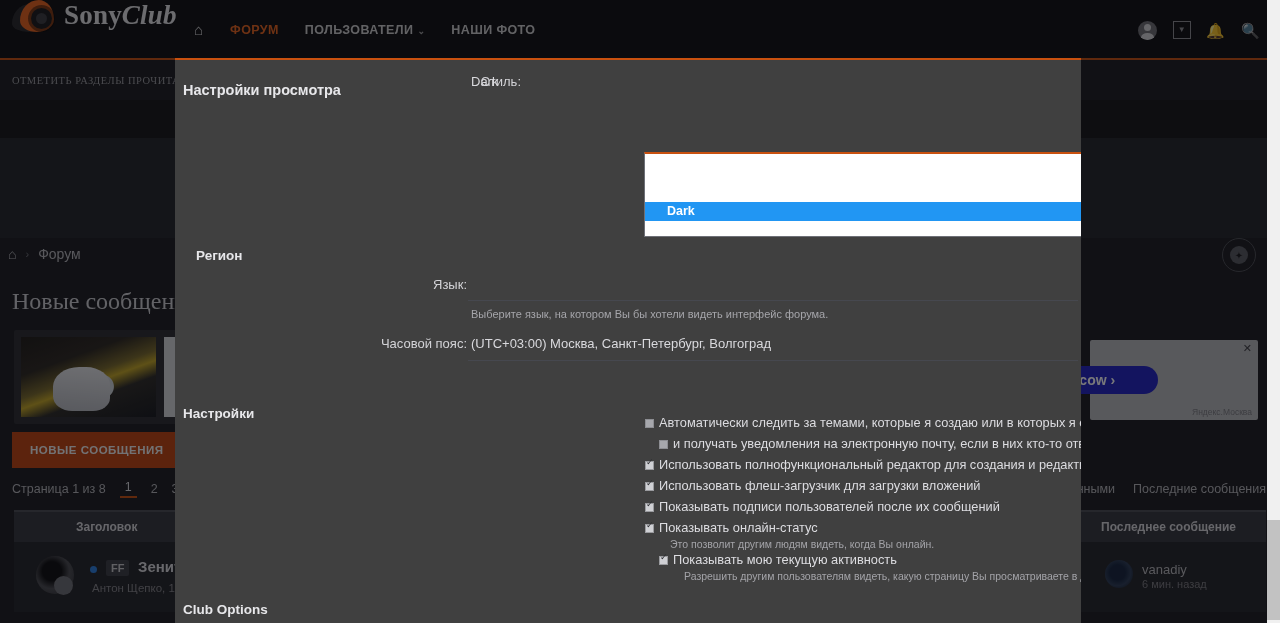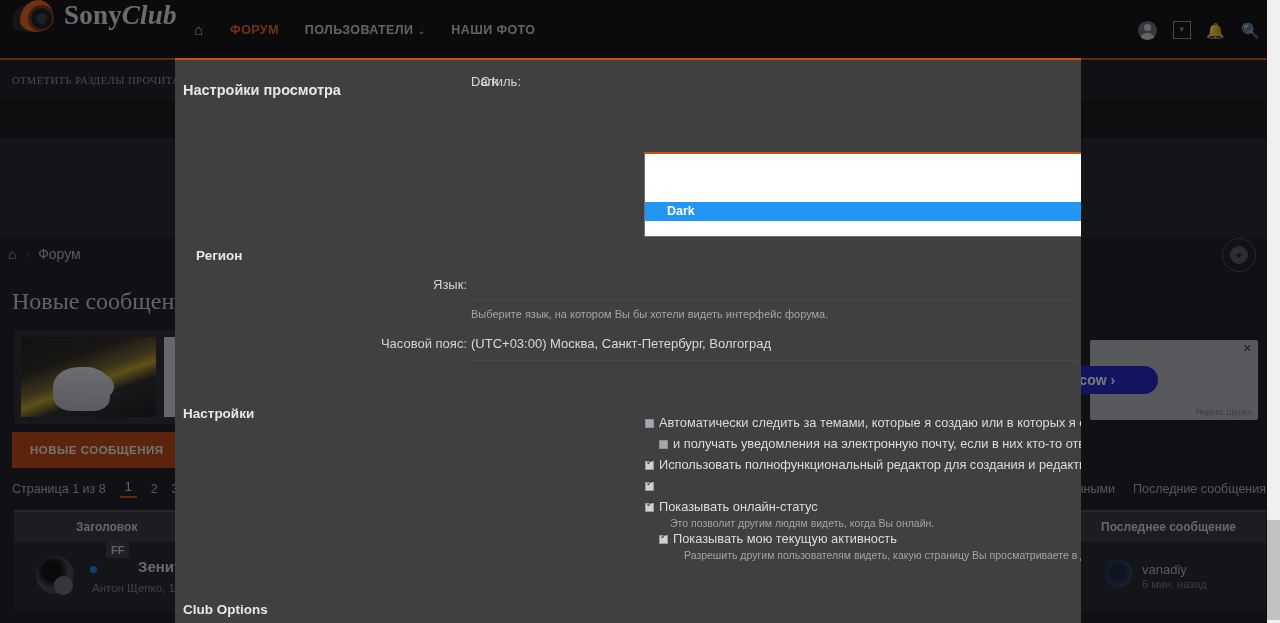--- a/index.html
+++ b/index.html
@@ -173,21 +173,21 @@
     position: absolute; left: 22px; top: 14px; width: 38px; height: 38px;
     border-radius: 50%;
     background: radial-gradient(circle at 42% 40%, #0c0c0e 0 30%, #4a4b50 55%, #2a2b2f 100%);
   }
   .row-av::after {
     content: ''; position: absolute; left: 18px; top: 20px; width: 19px; height: 19px;
     border-radius: 50%; background: #6e6f75;
   }
   .row-newdot { position: absolute; left: 76px; top: 24px; width: 7px; height: 7px; border-radius: 50%; background: #2a7fe0; }
   .row-prefix {
-    position: absolute; left: 92px; top: 0; font-size: 11px; font-weight: bold;
+    position: absolute; left: 92px; top: 18px; font-size: 11px; font-weight: bold;
     color: #c9c9cd; background: #3b3d44; padding: 2px 5px; border-radius: 2px;
   }
   .row-title { position: absolute; left: 124px; top: 16px; font-size: 15px; font-weight: bold; color: #dcdce0; white-space: nowrap; }
   .row-meta  { position: absolute; left: 78px; top: 40px; font-size: 11.5px; color: #85858a; white-space: nowrap; }
 
   .last-av {
     position: absolute; left: 1105px; top: 560px; width: 28px; height: 28px; border-radius: 50%;
     background: radial-gradient(circle at 45% 45%, #14233d 0 35%, #2b3b55 60%, #0f1118 100%);
   }
   .last-name { position: absolute; left: 1142px; top: 562px; font-size: 13px; color: #b9b9bd; }
@@ -335,21 +335,21 @@
       <div class="row-title">Зенитар 0.</div>
       <div class="row-meta">Антон Щепко, 16 ап</div>
     </div>
     <div class="last-av"></div>
     <div class="last-name">vanadiy</div>
     <div class="last-time">6 мин. назад</div>
 
     <div class="ad">
       <div class="ad-btn">r.moscow  ›</div>
       <div class="ad-close">✕</div>
-      <div class="ad-credit">Яндекс.Щепко</div>
+      <div class="ad-credit">Яндекс.Москва</div>
     </div>
 
     <div class="compass">
       <div class="compass-in">✦</div>
     </div>
 
     <div class="topbar">
       <div class="logo-wrap">
         <div class="logo-mark">
           <div class="blob-dark"></div>
@@ -416,20 +416,25 @@
       <div class="cbrow">
         <span class="cbox" style="left:484px; top:5px;"></span>
         <span class="cblabel" style="left:498px; top:1px;">и получать уведомления на электронную почту, если в них кто-то ответит</span>
       </div>
       <div class="cbrow">
         <span class="cbox checked" style="left:470px; top:5px;"></span>
         <span class="cblabel" style="left:484px; top:1px;">Использовать полнофункциональный редактор для создания и редактирования сообщений</span>
       </div>
       <div class="cbrow">
         <span class="cbox checked" style="left:470px; top:5px;"></span>
+        <span class="cblabel" style="left:484px; top:1px;">Использовать флеш-загрузчик для загрузки вложений</span>
+      </div>
+      <div class="cbrow">
+        <span class="cbox checked" style="left:470px; top:5px;"></span>
+        <span class="cblabel" style="left:484px; top:1px;">Показывать подписи пользователей после их сообщений</span>
       </div>
       <div class="cbrow" style="height:32px;">
         <span class="cbox checked" style="left:470px; top:5px;"></span>
         <span class="cblabel" style="left:484px; top:1px;">Показывать онлайн-статус</span>
         <span class="cbsub" style="left:495px; top:19px;">Это позволит другим людям видеть, когда Вы онлайн.</span>
       </div>
       <div class="cbrow" style="height:32px;text-align:center;">
         <span class="cbox checked" style="left:484px; top:5px;"></span>
         <span class="cblabel" style="left:498px; top:1px;">Показывать мою текущую активность</span>
         <span class="cbsub" style="left:509px; top:19px;">Разрешить другим пользователям видеть, какую страницу Вы просматриваете в данный момент.</span>

